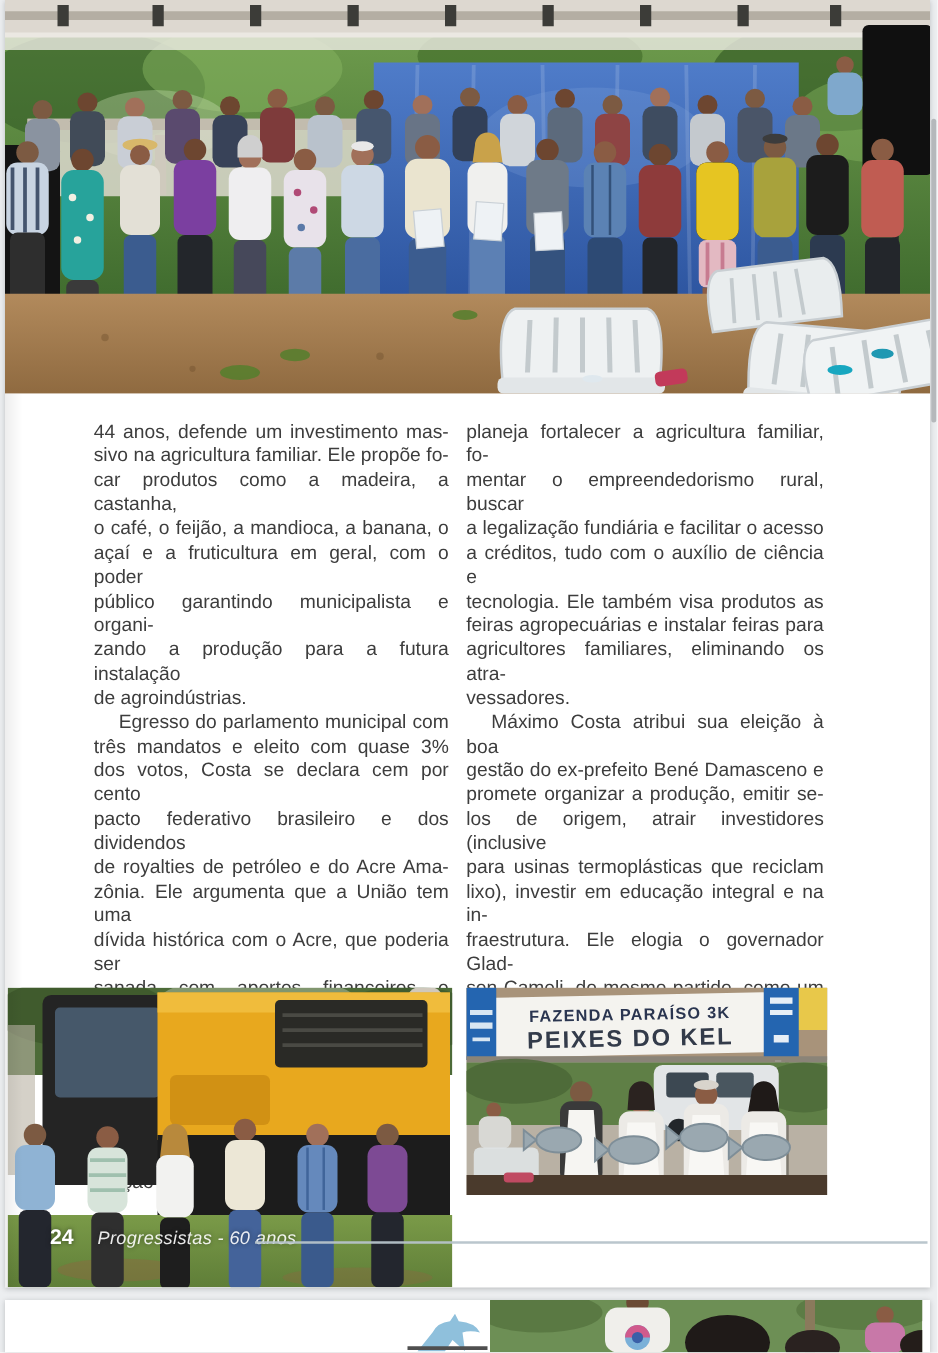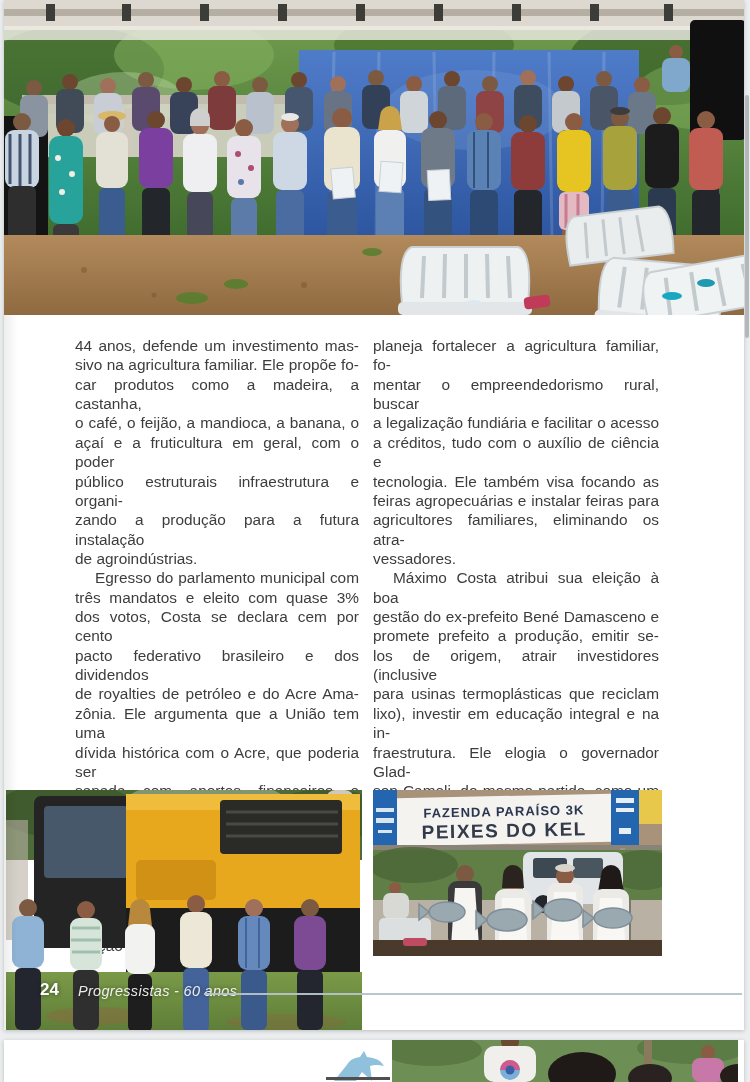--- a/index.html
+++ b/index.html
@@ -372,21 +372,21 @@
         <ellipse cx="470" cy="303" rx="8" ry="3" fill="#dfe8ee"></ellipse>
       </svg>
     </div>
 
     <div id="col-left" class="col">
         <div class="line">44 anos, defende um investimento mas-</div>
         <div class="line">sivo na agricultura familiar. Ele propõe fo-</div>
         <div class="line">car produtos como a madeira, a castanha,</div>
         <div class="line">o café, o feijão, a mandioca, a banana, o</div>
         <div class="line">açaí e a fruticultura em geral, com o poder</div>
-        <div class="line">público estruturais infraestrutura e organi-</div>
+        <div class="line">público garantindo municipalista e organi-</div>
         <div class="line">zando a produção para a futura instalação</div>
         <div class="line pend">de agroindústrias.</div>
         <div class="line indent">Egresso do parlamento municipal com</div>
         <div class="line">três mandatos e eleito com quase 3%</div>
         <div class="line">dos votos, Costa se declara cem por cento</div>
         <div class="line">pacto federativo brasileiro e dos dividendos</div>
         <div class="line">de royalties de petróleo e do Acre Ama-</div>
         <div class="line">zônia. Ele argumenta que a União tem uma</div>
         <div class="line">dívida histórica com o Acre, que poderia ser</div>
         <div class="line">sanada com aportes financeiros e mencio-</div>
@@ -394,27 +394,27 @@
         <div class="line">fonte significativa para resolver problemas</div>
         <div class="line pend">estruturais como ramais e pontes.</div>
         <div class="line indent">Para Porto Acre, que possui uma loca-</div>
         <div class="line">lização estratégica de fronteira, o prefeito</div>
       </div>
     <div id="col-right" class="col">
         <div class="line">planeja fortalecer a agricultura familiar, fo-</div>
         <div class="line">mentar o empreendedorismo rural, buscar</div>
         <div class="line">a legalização fundiária e facilitar o acesso</div>
         <div class="line">a créditos, tudo com o auxílio de ciência e</div>
-        <div class="line">tecnologia. Ele também visa focando as</div>
+        <div class="line">tecnologia. Ele também visa produtos as</div>
         <div class="line">feiras agropecuárias e instalar feiras para</div>
         <div class="line">agricultores familiares, eliminando os atra-</div>
         <div class="line pend">vessadores.</div>
         <div class="line indent">Máximo Costa atribui sua eleição à boa</div>
         <div class="line">gestão do ex-prefeito Bené Damasceno e</div>
-        <div class="line">promete prefeito a produção, emitir se-</div>
+        <div class="line">promete organizar a produção, emitir se-</div>
         <div class="line">los de origem, atrair investidores (inclusive</div>
         <div class="line">para usinas termoplásticas que reciclam</div>
         <div class="line">lixo), investir em educação integral e na in-</div>
         <div class="line">fraestrutura. Ele elogia o governador Glad-</div>
         <div class="line">son Cameli, do mesmo partido, como um</div>
         <div class="line">líder humano e democrático, que impulsio-</div>
         <div class="line">nou o crescimento econômico do estado.</div>
         <div class="line">O prefeito reitera a necessidade de fazer</div>
         <div class="line">política com ética, focando a reconstrução</div>
         <div class="line">e melhoria da vida das pessoas, com diálo-</div>

